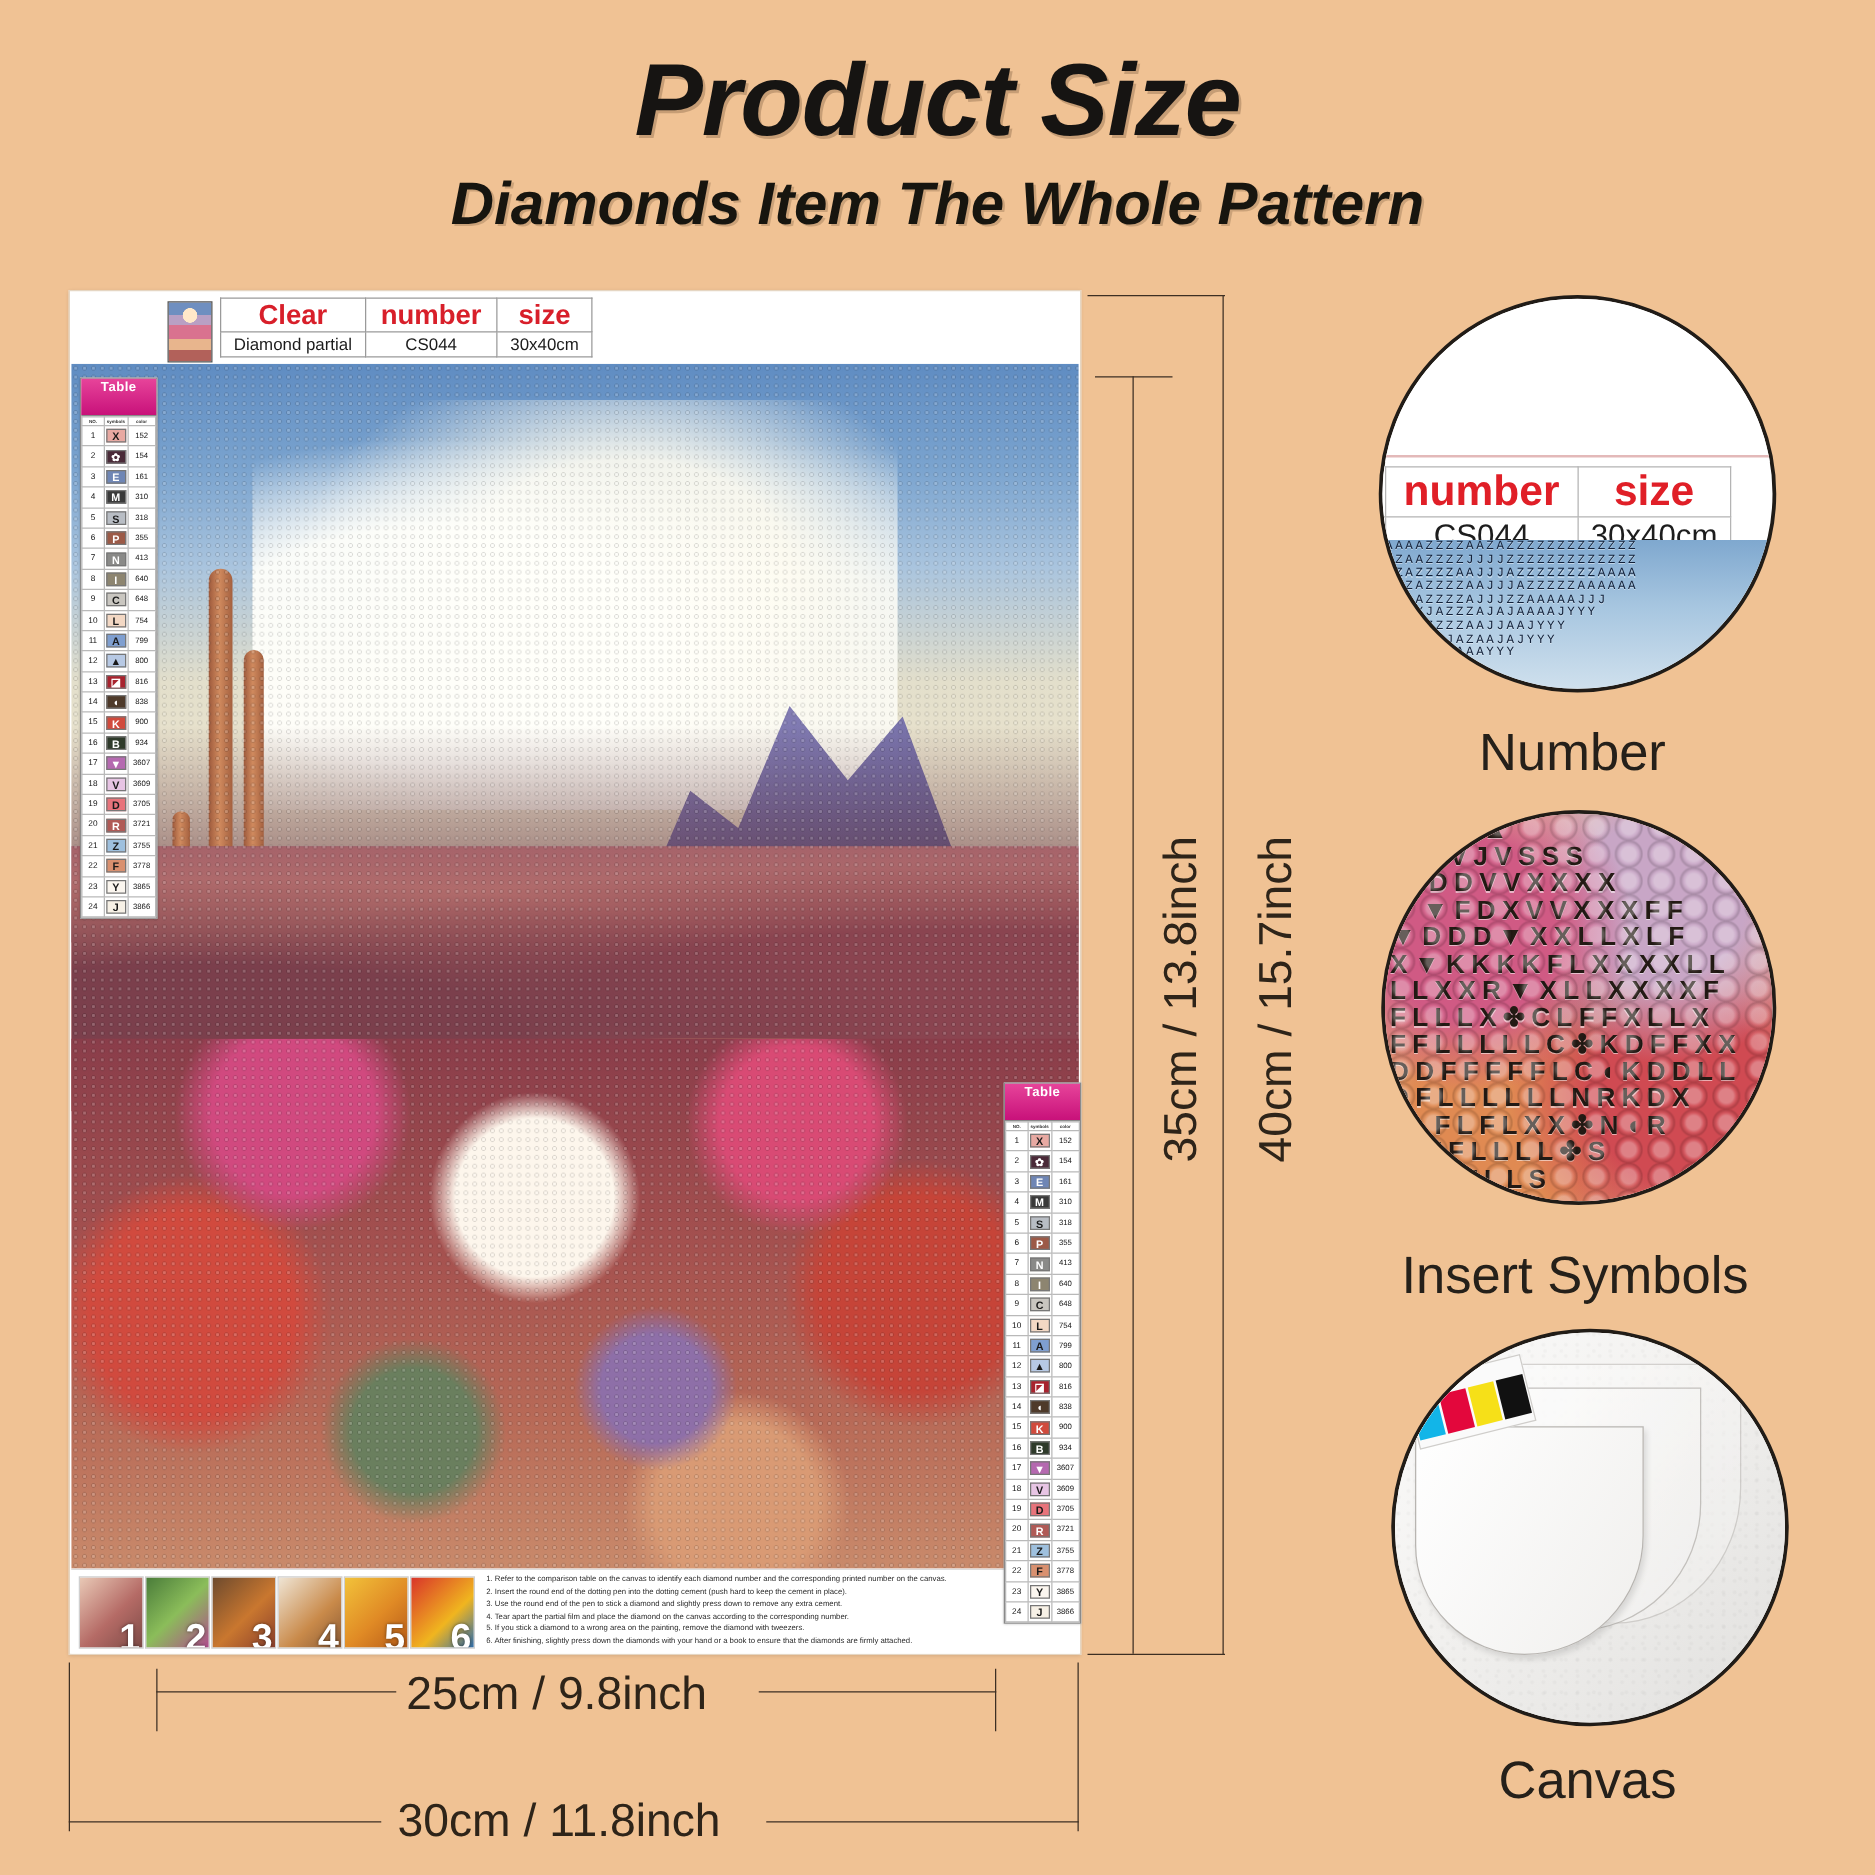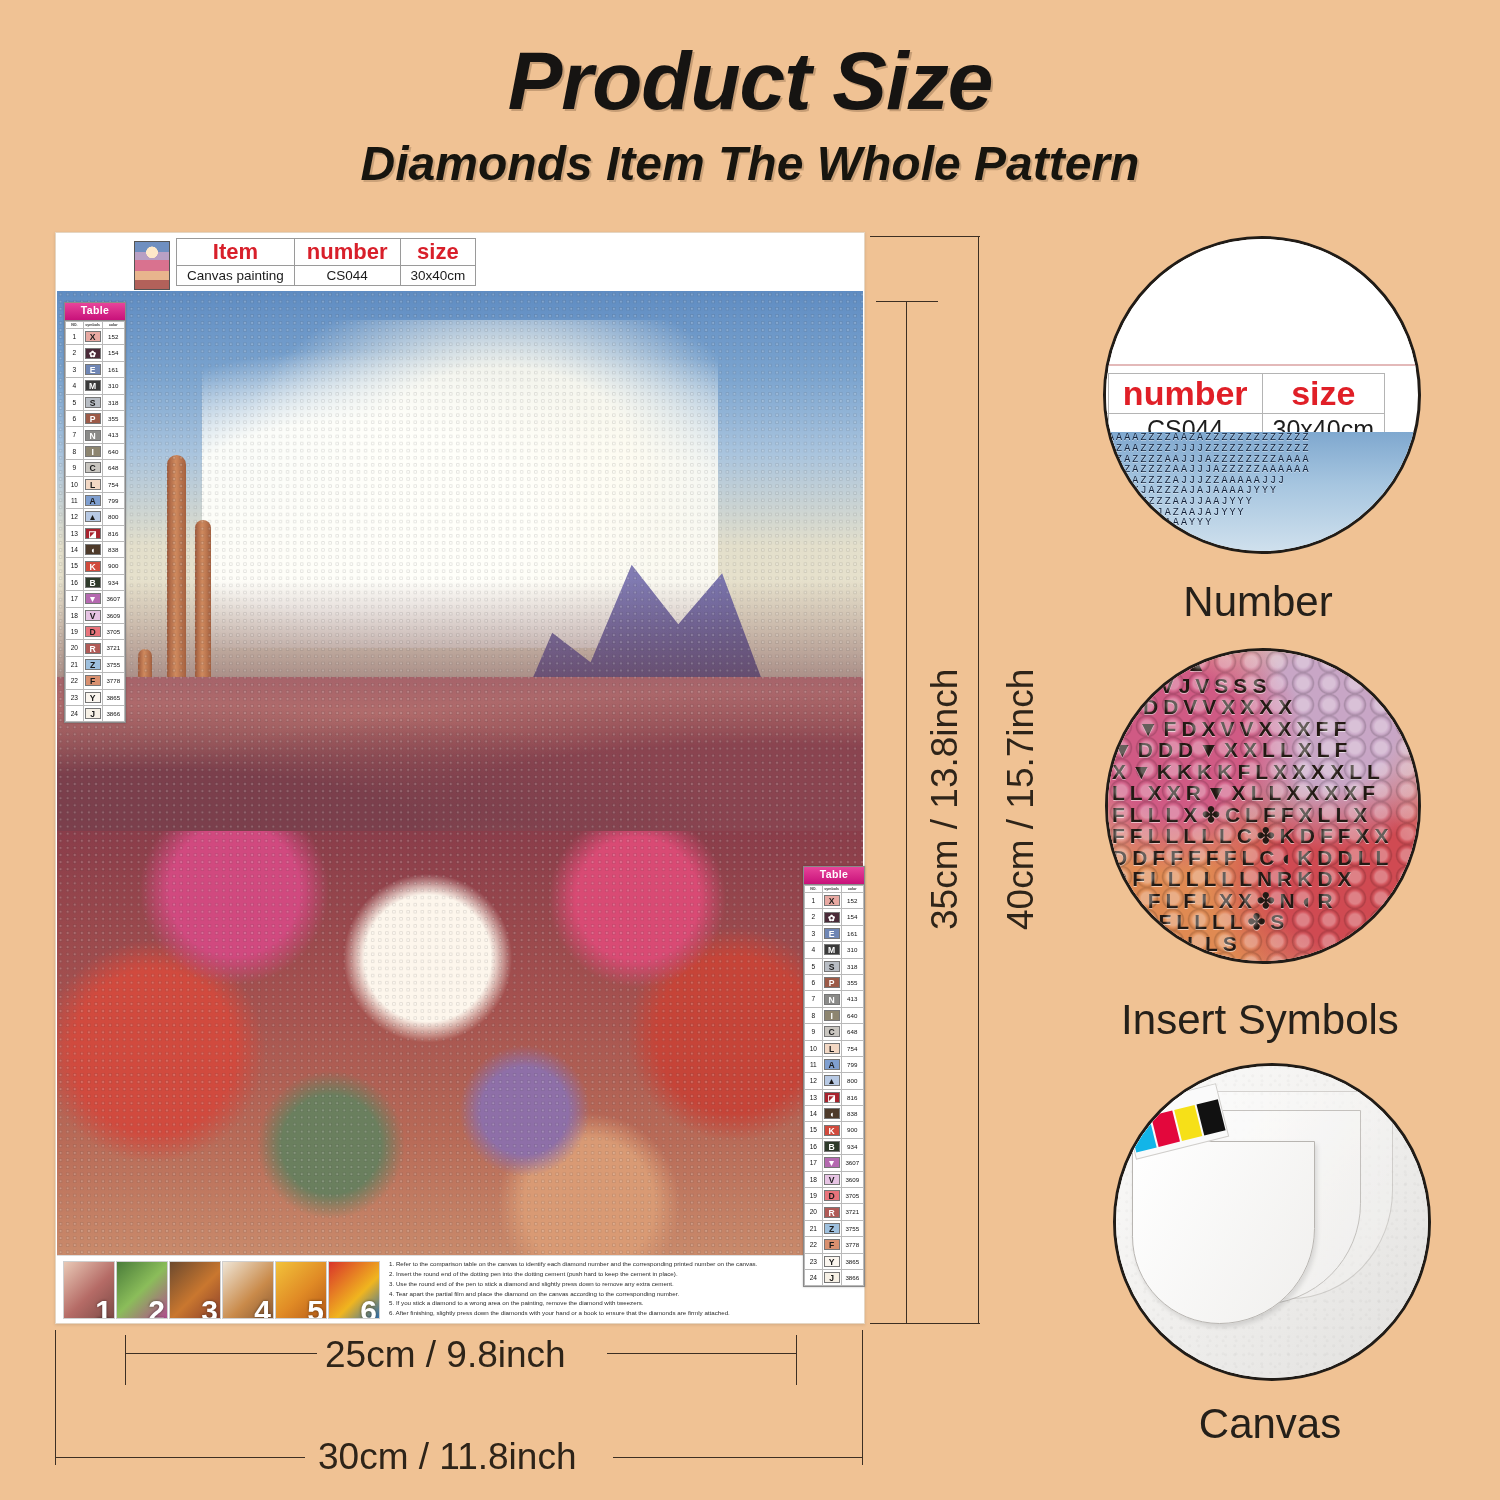--- a/index.html
+++ b/index.html
@@ -160,21 +160,21 @@
   
   .symtable{
     position:absolute;width:60px;background:#fff;border:1px solid #8a8a8a;
     z-index:5;box-shadow:0 0 2px rgba(0,0,0,.25);
   }
   .symtable.left{left:64px;top:302px;}
   .symtable.right{left:803px;top:866px;}
   .symtable .cap{
     background:linear-gradient(180deg,#e7449a,#c8117a);
     color:#fff;text-align:center;font-size:10.5px;font-weight:bold;
-    letter-spacing:.4px;padding:1px 0 4px;
+    letter-spacing:.4px;padding:1px 0 16px;
     border-bottom:1px solid #8a8a8a;
   }
   .symtable table{border-collapse:collapse;width:100%;}
   .symtable th{
     font-size:3.6px;color:#333;border:1px solid #b9b9b9;font-weight:bold;padding:1px 0;
   }
   .symtable td{
     border:1px solid #b9b9b9;font-size:6.6px;color:#111;text-align:center;
     padding:0;height:13.4px;line-height:13.4px;
   }
@@ -292,26 +292,26 @@
   <div class="title">Product Size</div>
   <div class="subtitle">Diamonds Item The Whole Pattern</div>
 
   <div class="canvas-card">
 
     <div class="hdr">
       <div class="thumb"></div>
       <table class="item">
         <tbody>
             <tr>
-          <th>Item</th>
+          <th>Clear</th>
           <th>number</th>
           <th>size</th>
         </tr>
         <tr>
-          <td>Canvas painting</td>
+          <td>Diamond partial</td>
           <td>CS044</td>
           <td>30x40cm</td>
         </tr>
       </tbody>
         </table>
     </div>
 
     <div class="pattern">
       <div class="sky"></div>
       <div class="clouds"></div>

